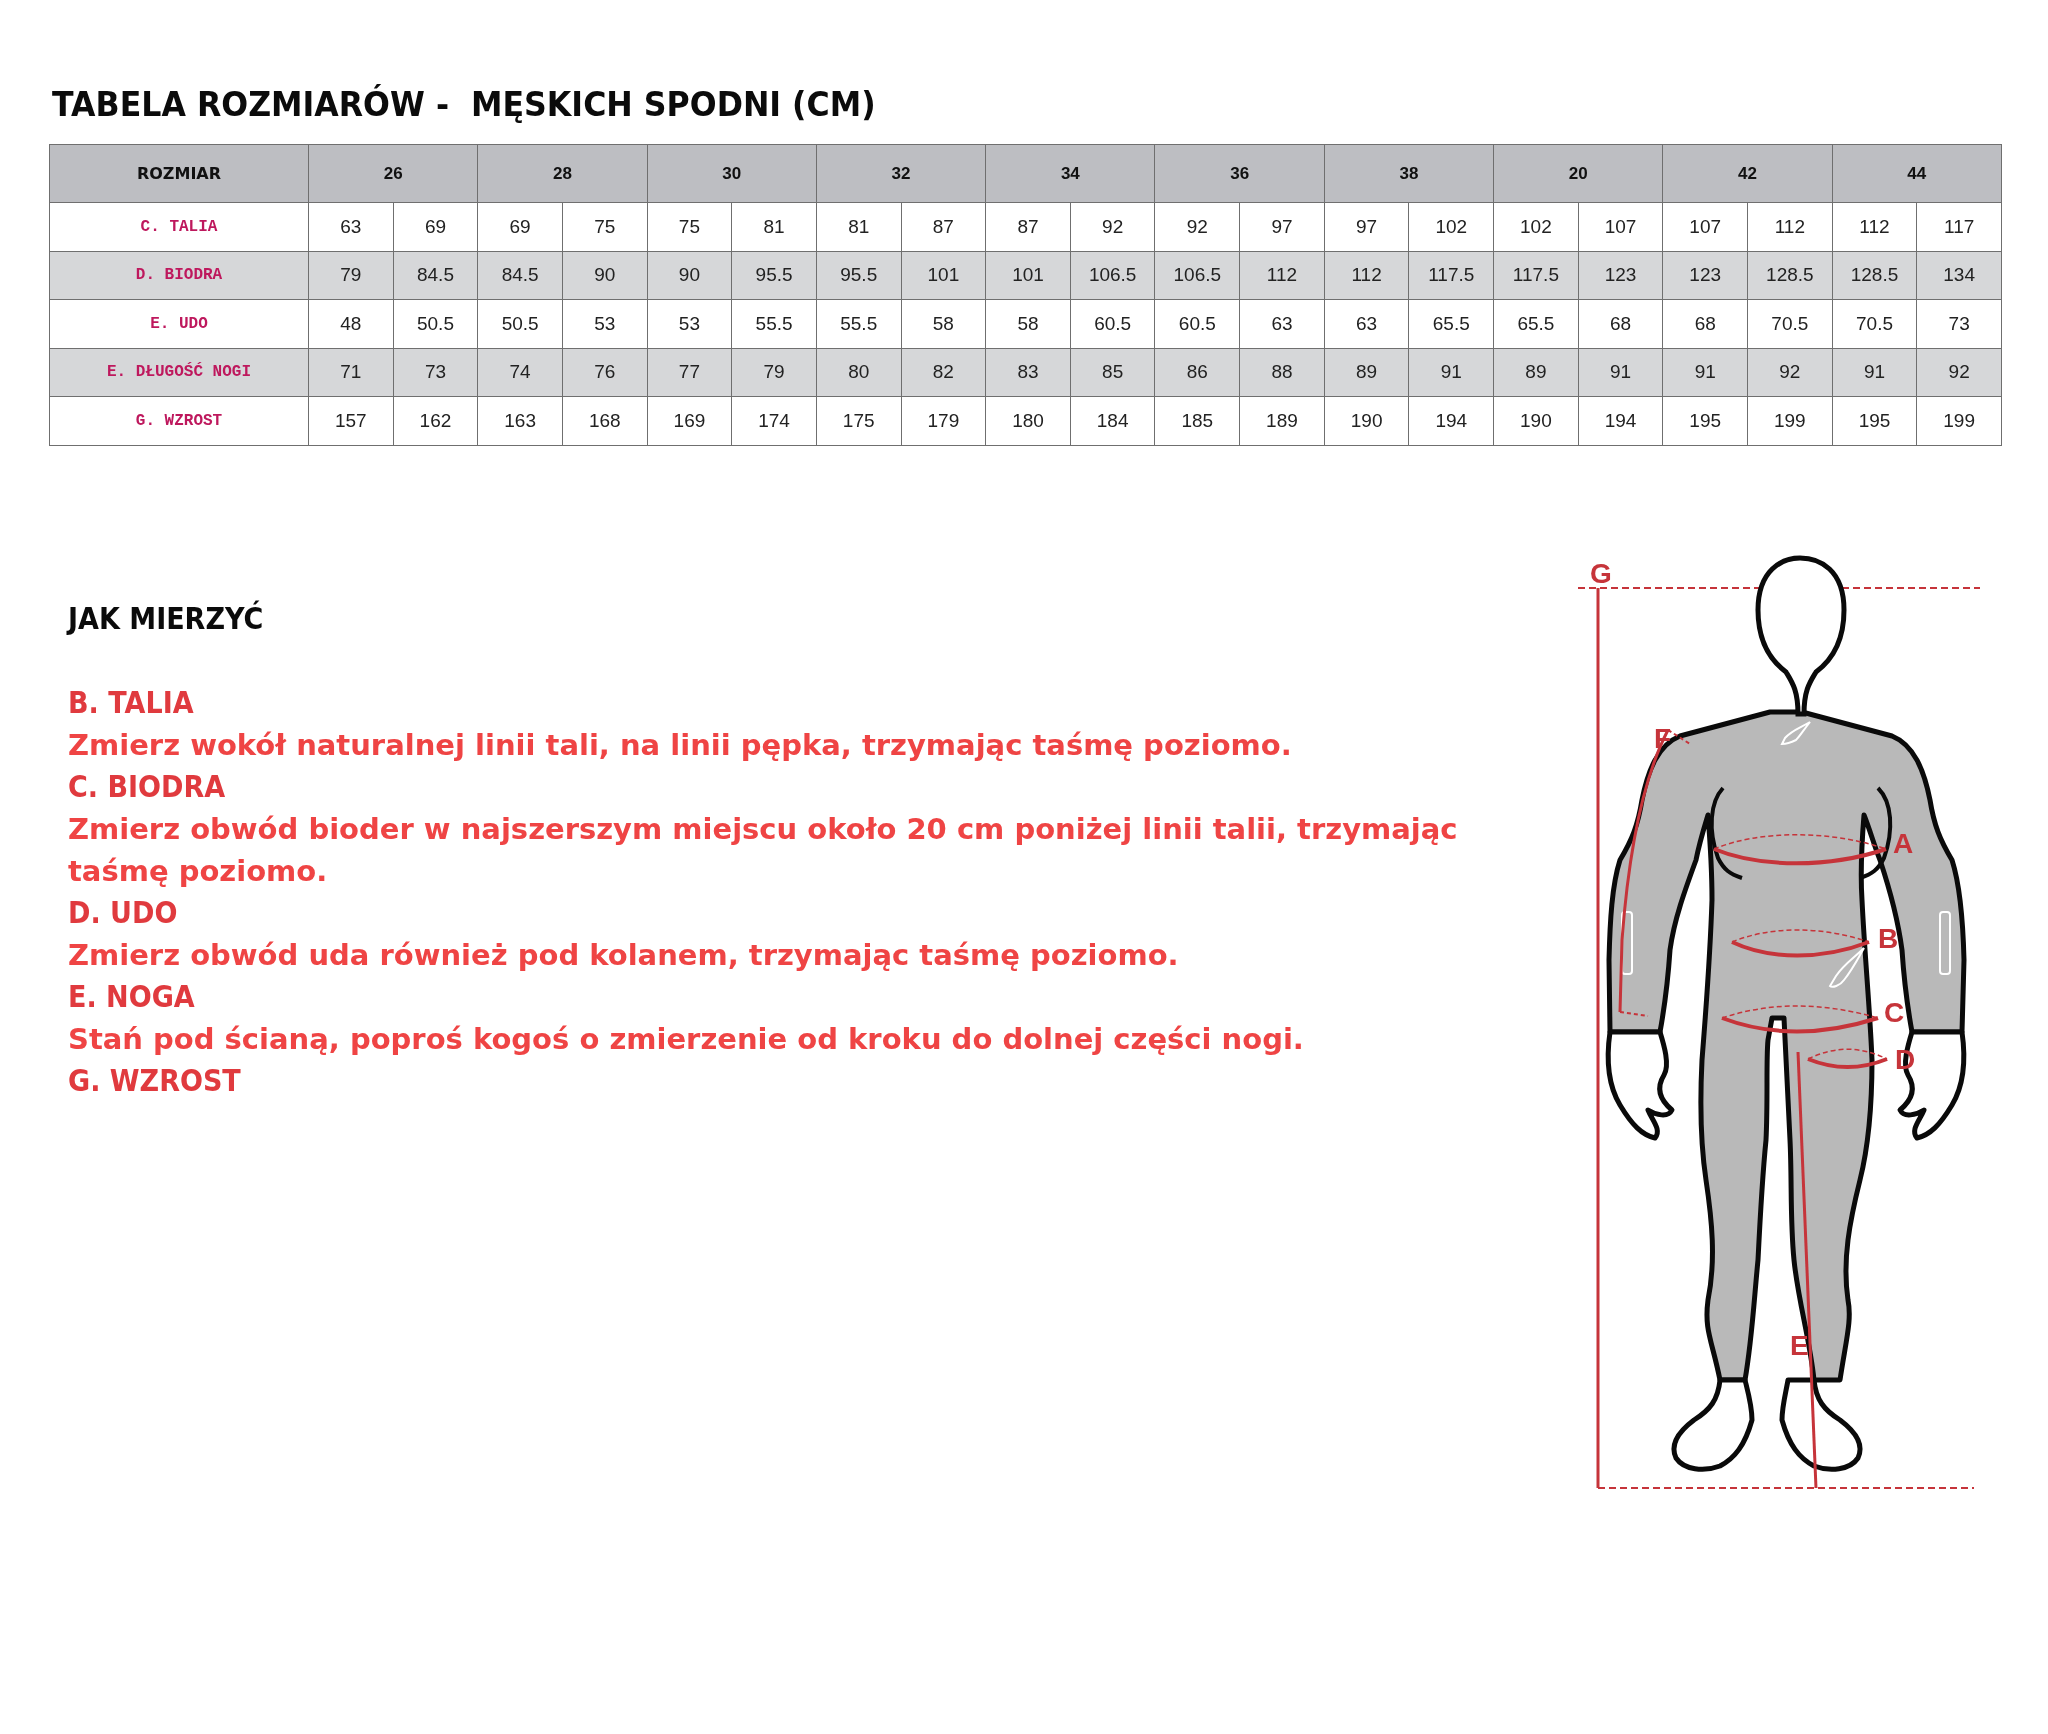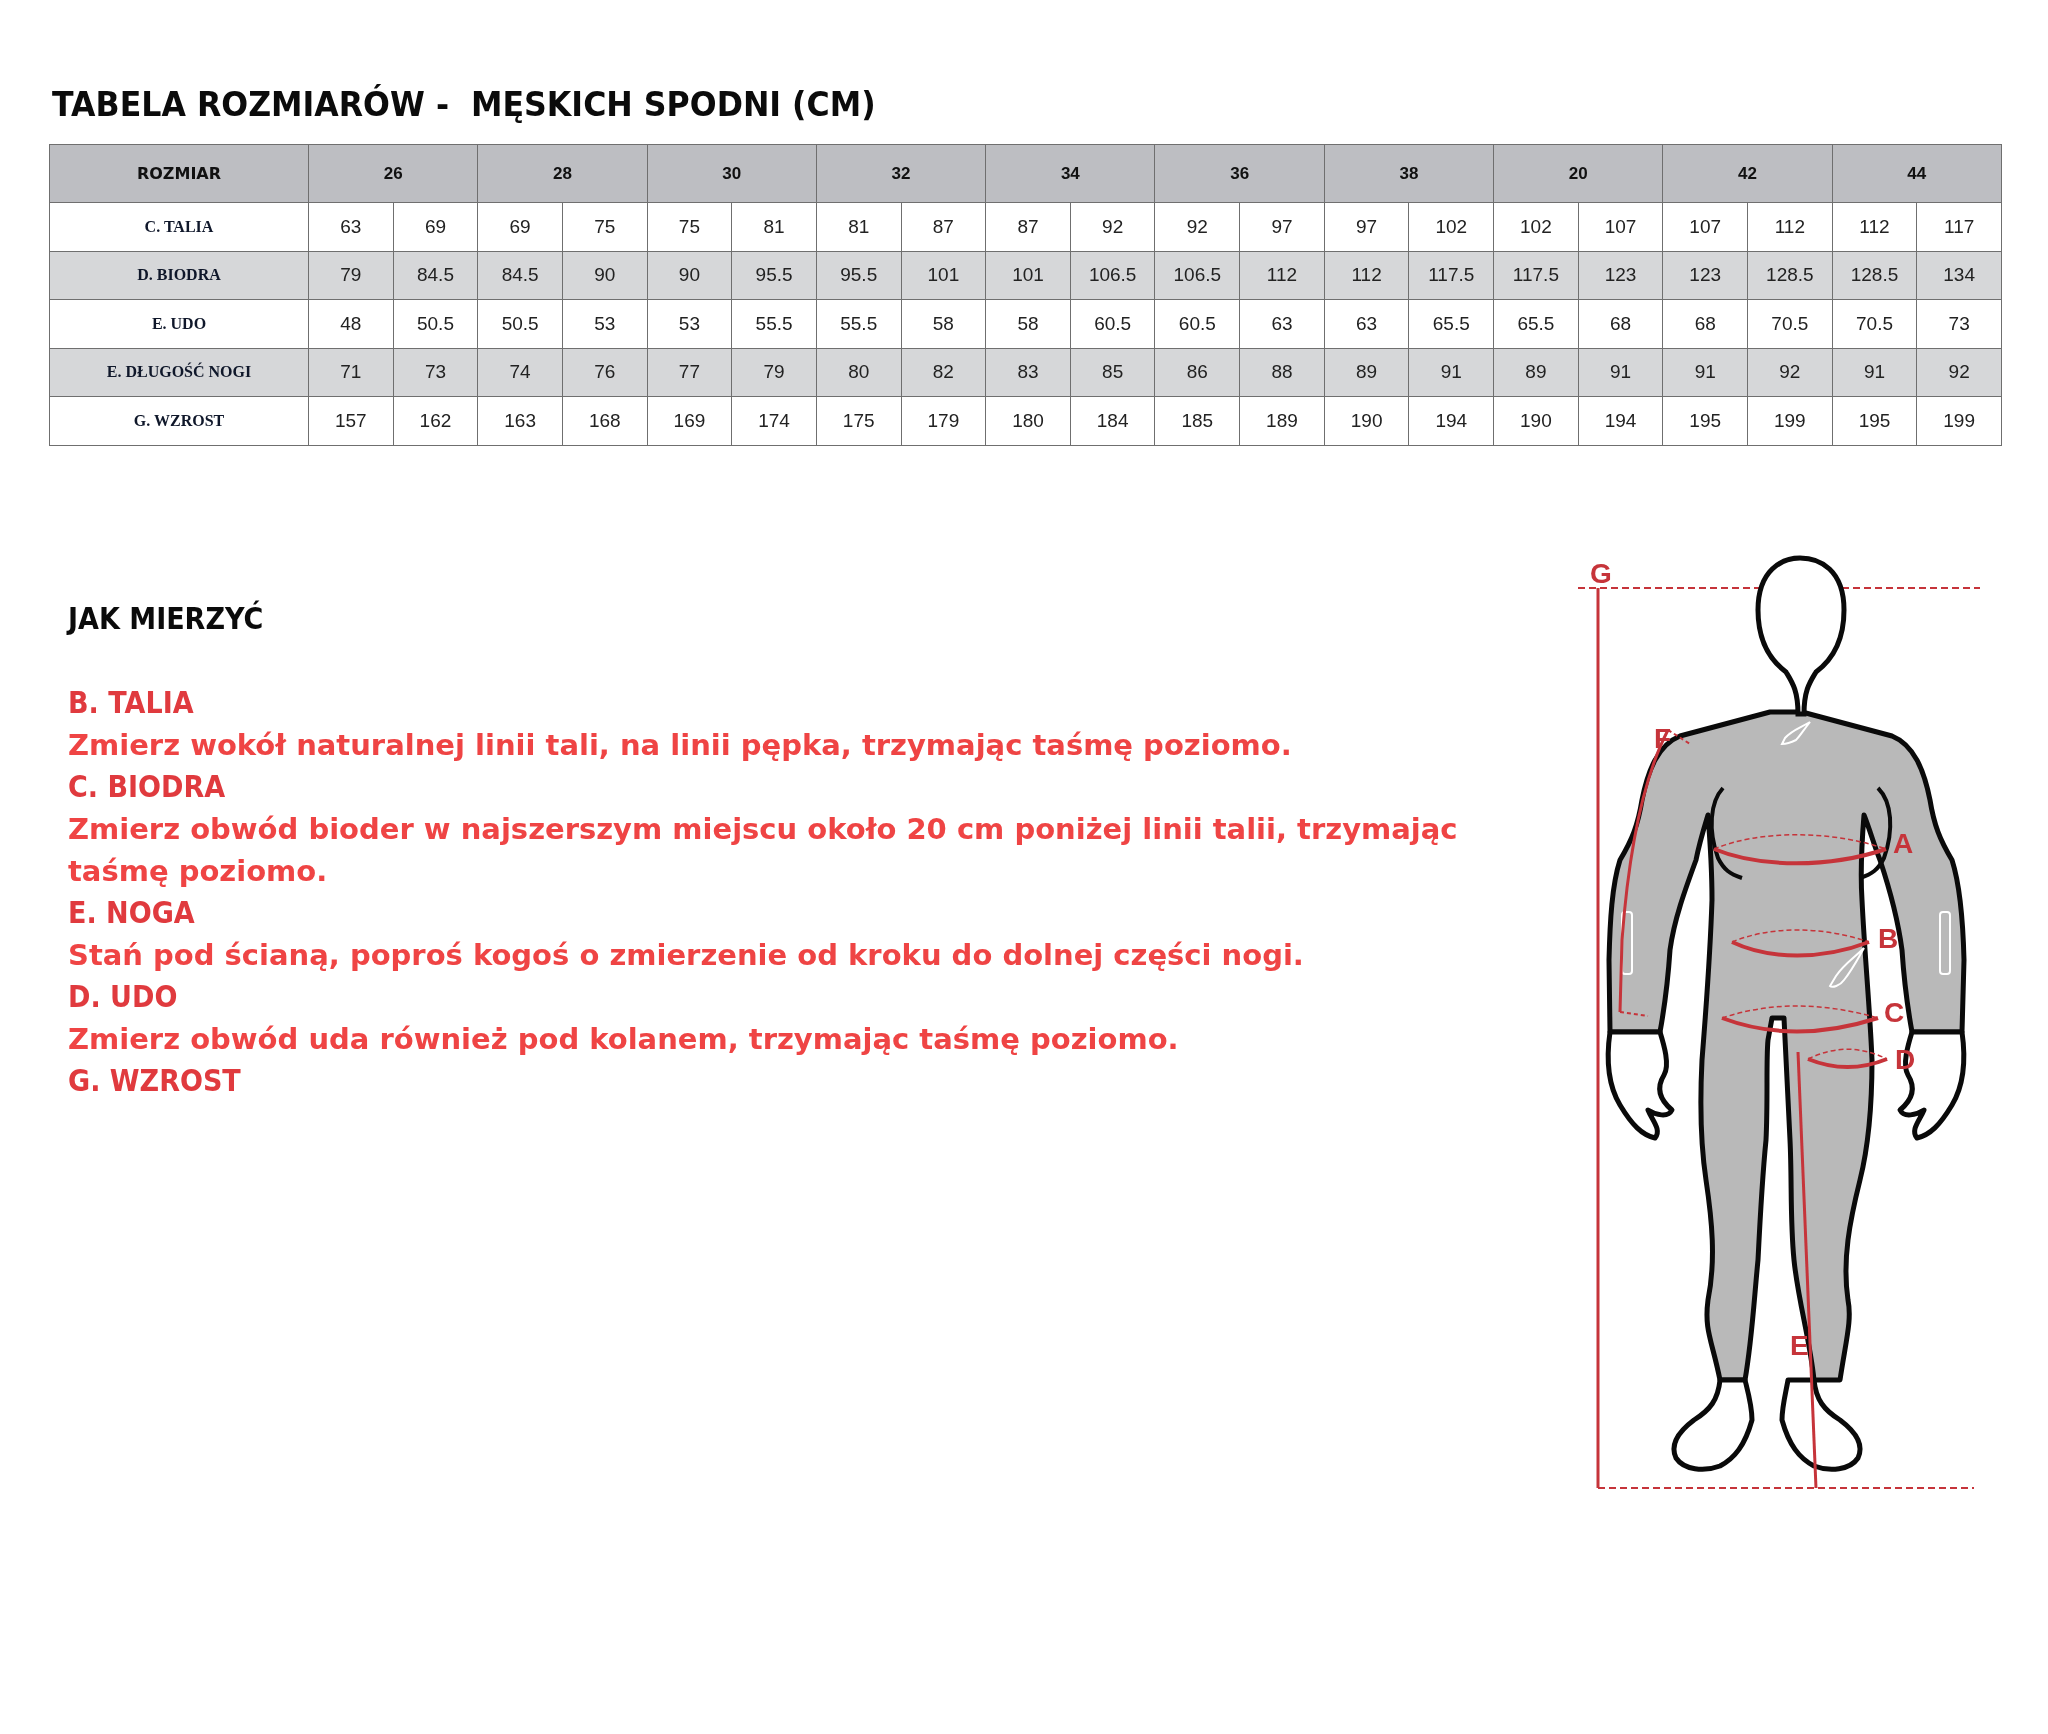--- a/index.html
+++ b/index.html
@@ -10,21 +10,21 @@
            font-family: "DejaVu Sans", sans-serif; transform: scaleX(0.93); transform-origin: left top; }
   table.sizes { position: absolute; left: 49px; top: 144px; width: 1952px;
                 border-collapse: collapse; table-layout: fixed; }
   table.sizes td, table.sizes th { border: 1.5px solid #6f6f6f; text-align: center; padding: 0;
                 font-family: "Liberation Sans", sans-serif; }
   table.sizes col.label { width: 259px; }
   table.sizes col.val { width: 84.65px; }
   table.sizes tr.head th { height: 57px; background: #bdbec2; font-size: 17px; font-weight: bold; color: #111; }
   table.sizes tr.head th.rozmiar { font-family: "DejaVu Sans", sans-serif; font-size: 16px; }
   table.sizes tr.data td { height: 47.5px; font-size: 19px; color: #222; }
-  table.sizes tr.data td.rowlabel { font-family: Liberation Serif, serif; font-weight: bold; font-size: 16px; color: #0f172a; }
+  table.sizes tr.data td.rowlabel { font-family: Liberation Mono, monospace; font-weight: bold; font-size: 16px; color: #be185d; }
   table.sizes tr.data.alt td { background: #d6d7d9; }
   table.sizes tr.data.plain td { background: #ffffff; }
   table.sizes tr.head th.group { font-family: "Liberation Sans", sans-serif; }
 
   .howto { position: absolute; left: 52px; top: 598px; width: 1480px; margin-left: 16px; }
   .howto .h { font-size: 30px; font-weight: bold; color: #0b0b0b; line-height: 42px;
               margin-bottom: 42px; transform: scaleX(0.9); transform-origin: left top; white-space: nowrap; }
   .howto .sec-title { font-size: 30px; font-weight: bold; color: #e03a3e; line-height: 42px;
                       transform: scaleX(0.9); transform-origin: left top; white-space: nowrap; }
   .howto .sec-body { font-size: 29px; font-weight: bold; color: #ef4444; line-height: 42px;
@@ -200,26 +200,26 @@
   <div class="h">JAK MIERZYĆ</div>
   <div>
     <div class="sec-title">B. TALIA</div>
     <div class="sec-body">Zmierz wokół naturalnej linii tali, na linii pępka, trzymając taśmę poziomo.</div>
   </div>
   <div>
     <div class="sec-title">C. BIODRA</div>
     <div class="sec-body">Zmierz obwód bioder w najszerszym miejscu około 20 cm poniżej linii talii, trzymając taśmę poziomo.</div>
   </div>
   <div>
+    <div class="sec-title">D. UDO</div>
+    <div class="sec-body">Zmierz obwód uda również pod kolanem, trzymając taśmę poziomo.</div>
+  </div>
+  <div>
     <div class="sec-title">E. NOGA</div>
     <div class="sec-body">Stań pod ścianą, poproś kogoś o zmierzenie od kroku do dolnej części nogi.</div>
-  </div>
-  <div>
-    <div class="sec-title">D. UDO</div>
-    <div class="sec-body">Zmierz obwód uda również pod kolanem, trzymając taśmę poziomo.</div>
   </div>
   <div>
     <div class="sec-title">G. WZROST</div>
   </div>
 </div>
 
 <div class="figure">
   <svg viewBox="0 0 460 960" xmlns="http://www.w3.org/2000/svg">
 
     <line x1="18" y1="48" x2="420" y2="48" stroke="#c6343a" stroke-width="2" stroke-dasharray="7,4"></line>

